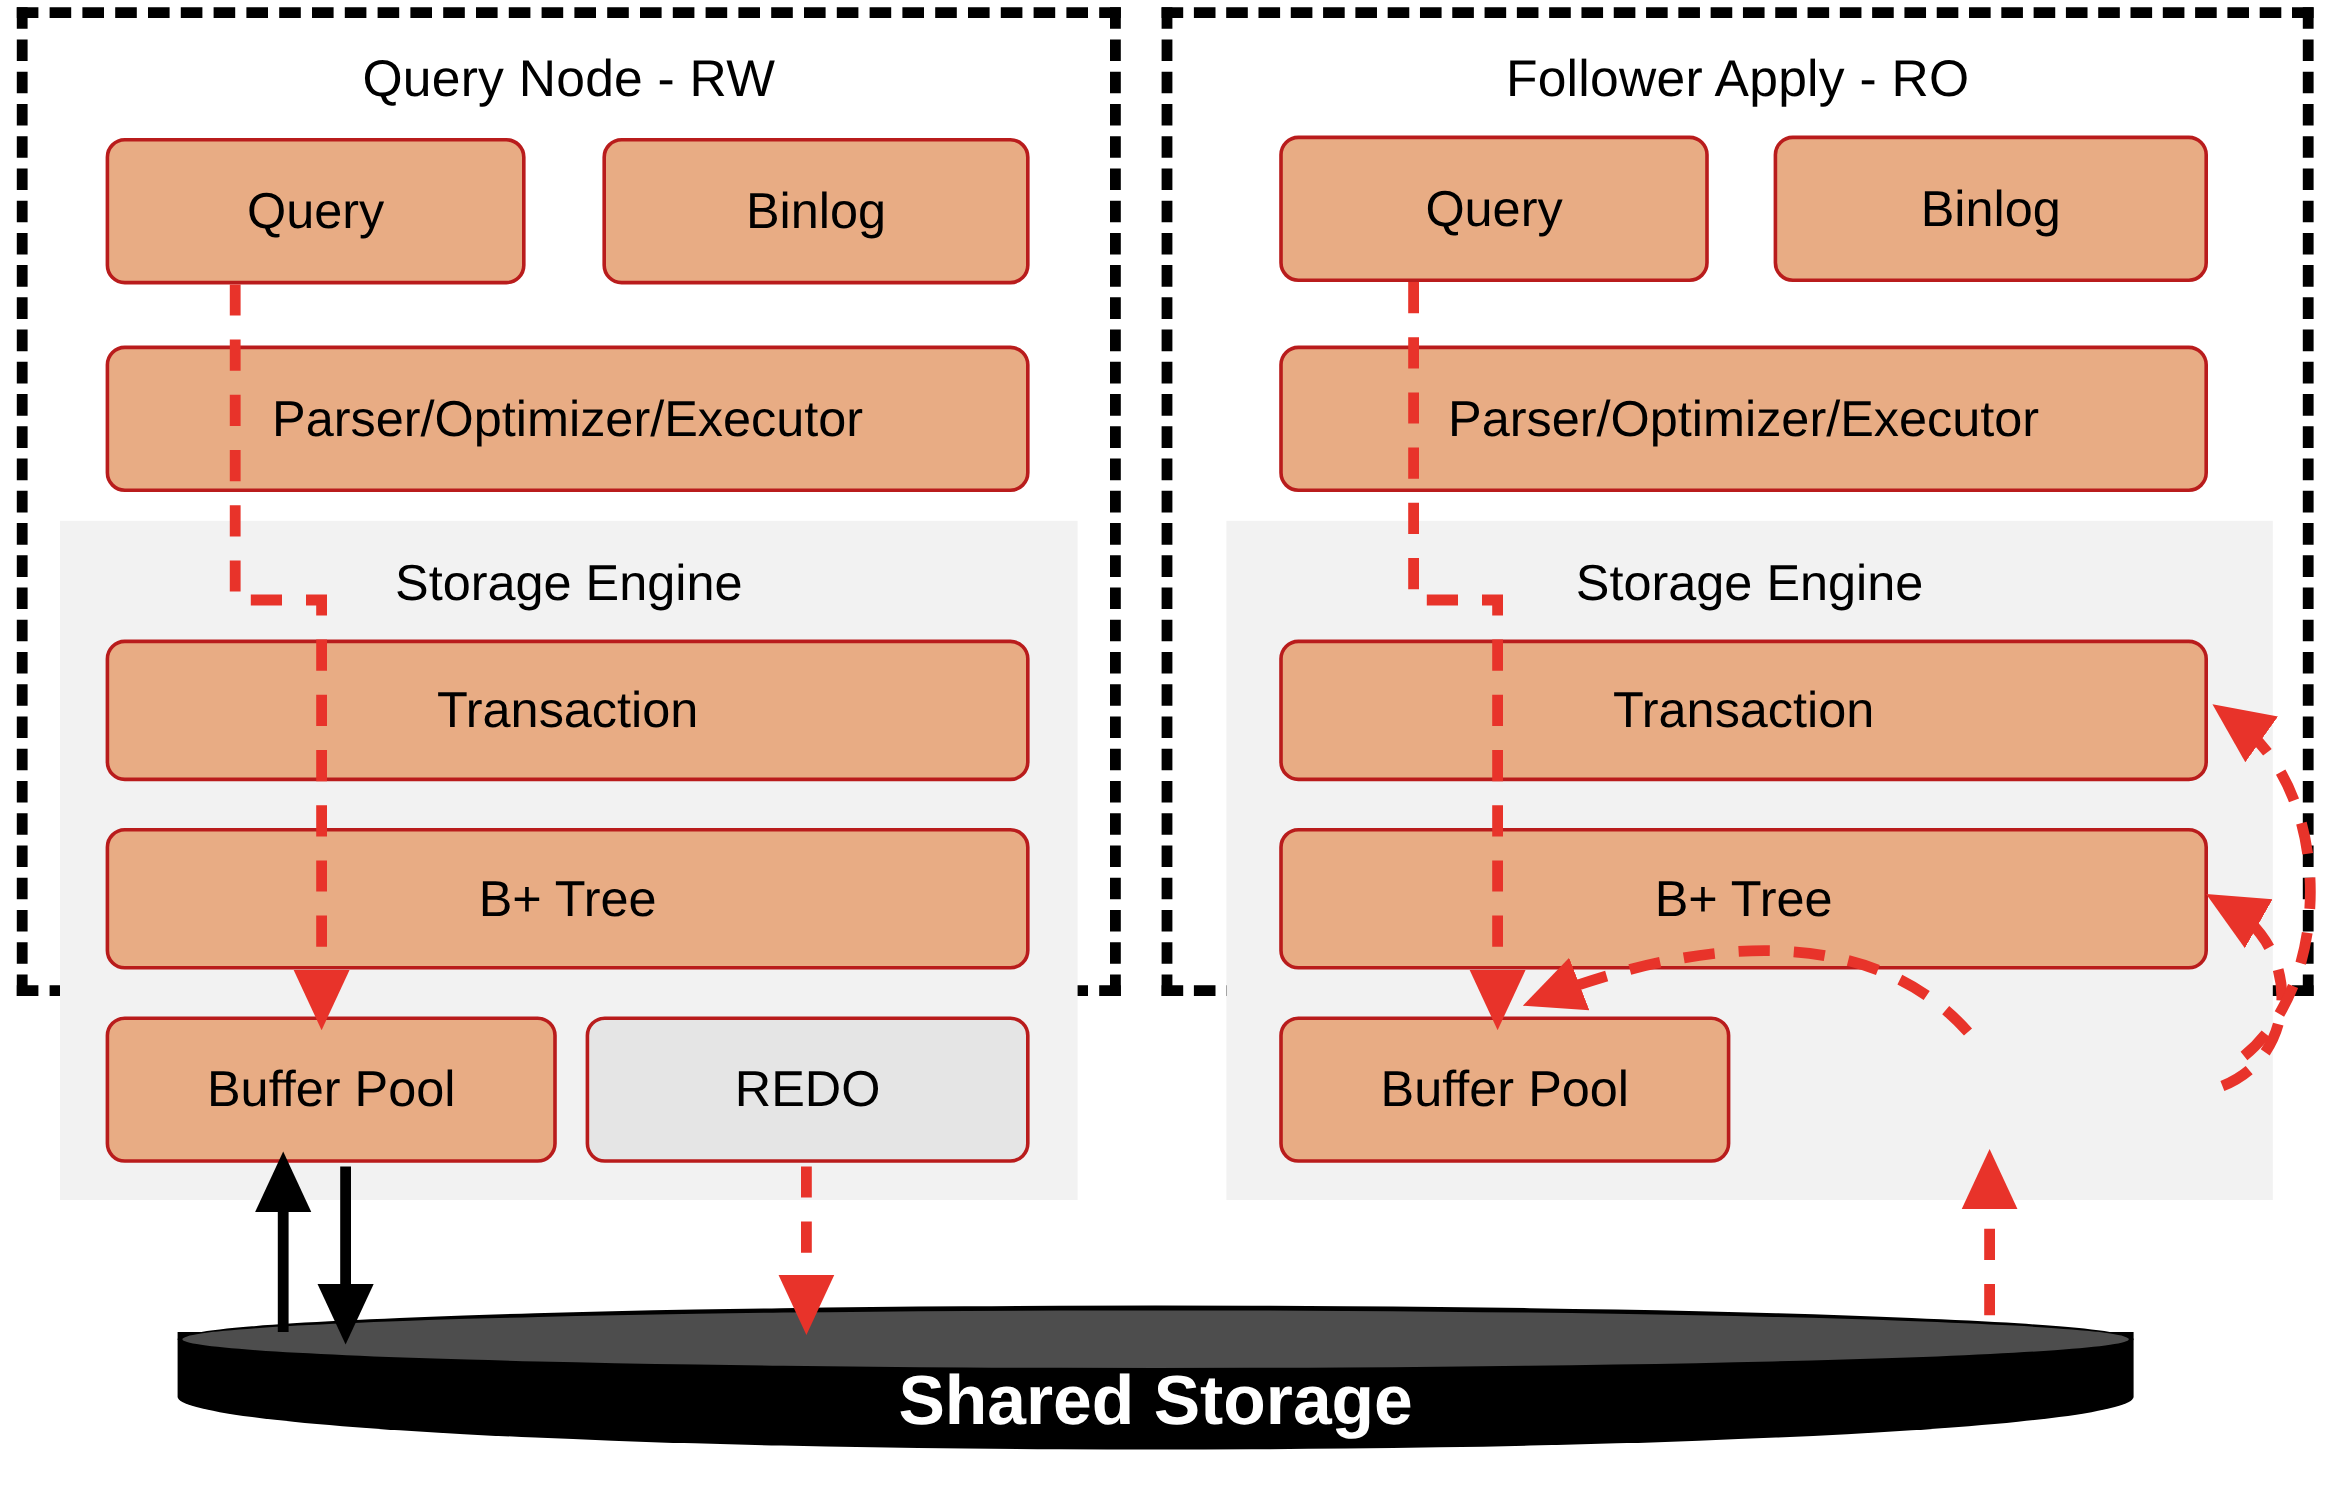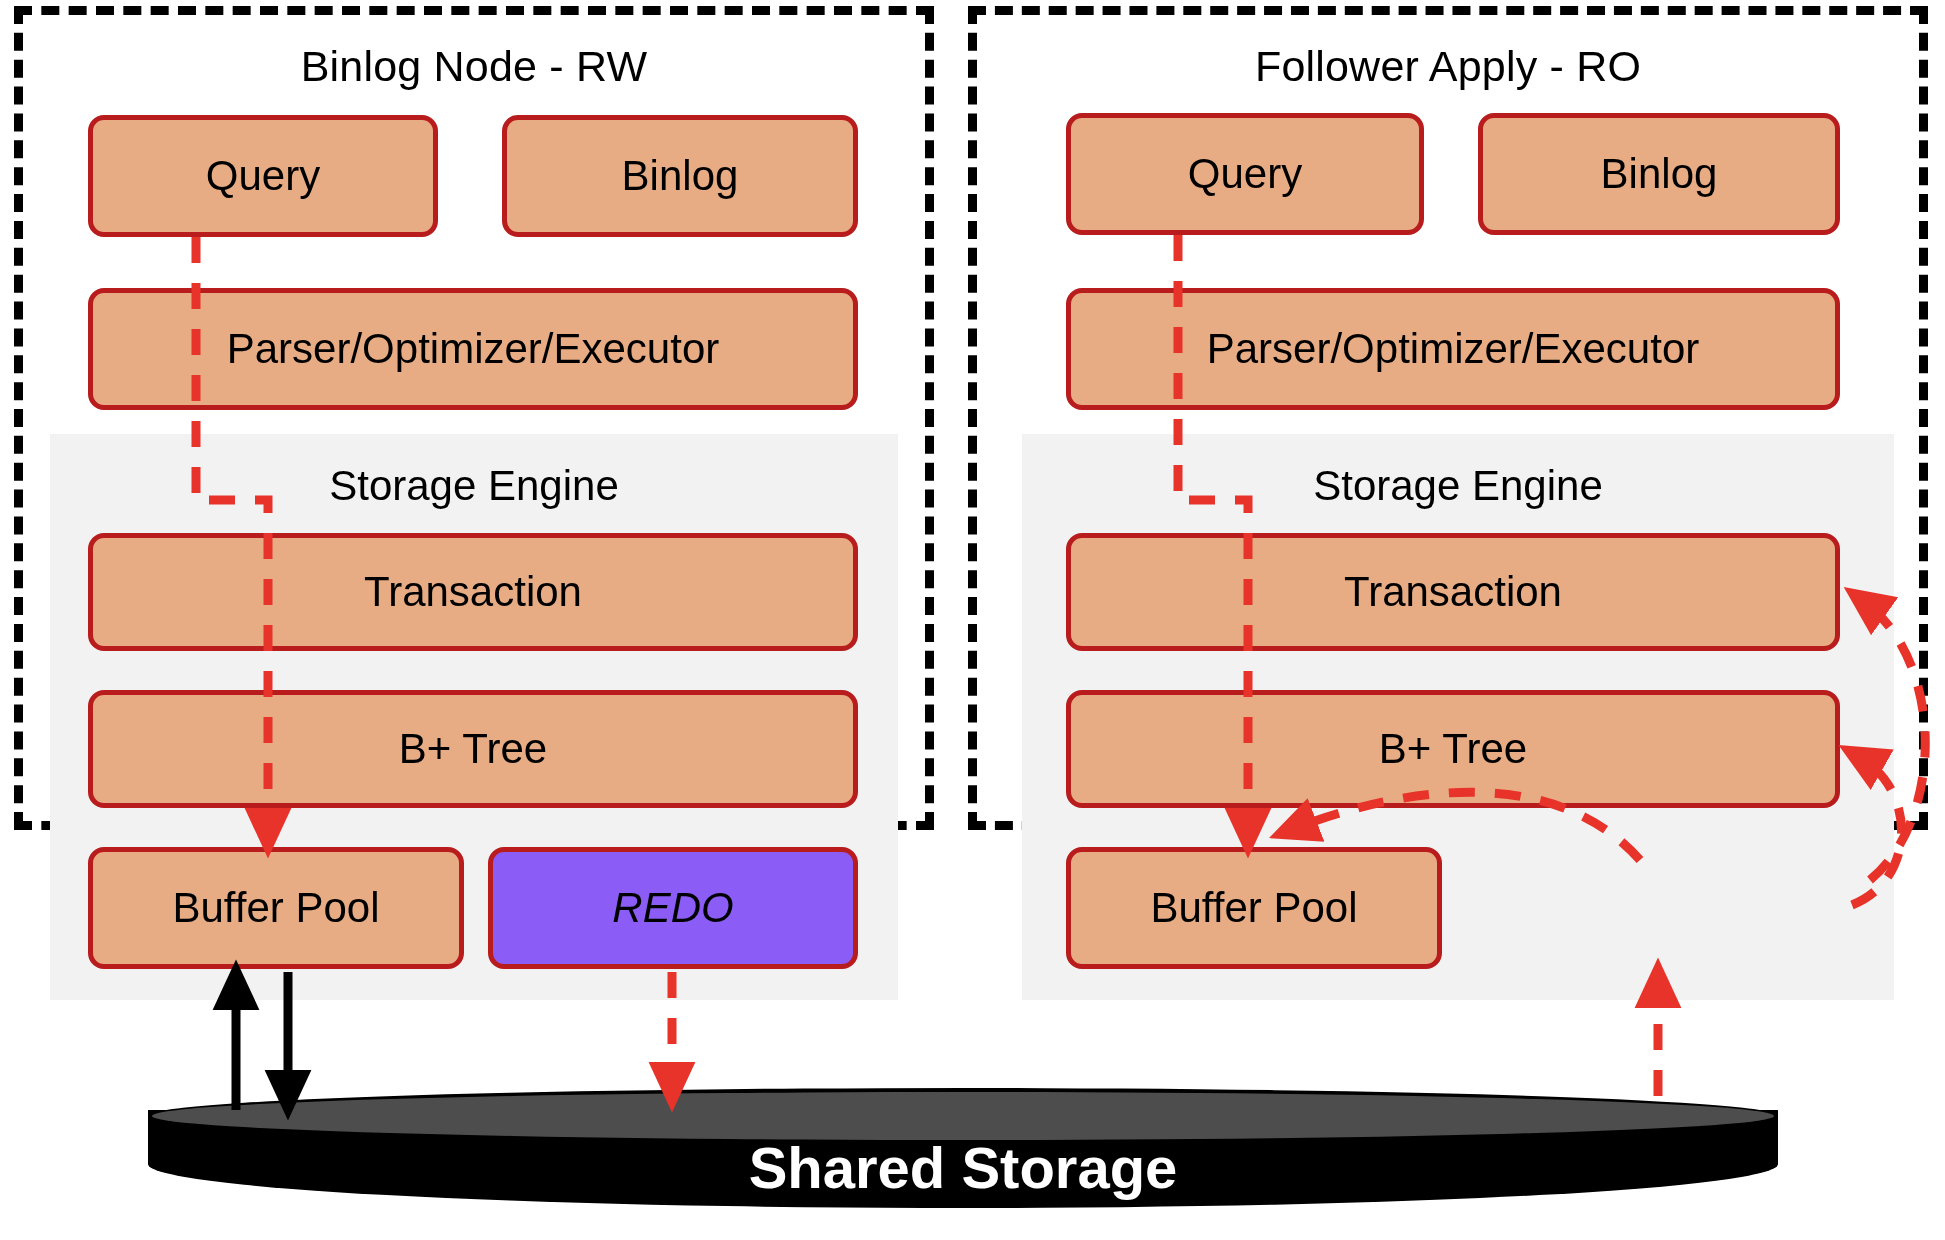--- a/index.html
+++ b/index.html
@@ -10,24 +10,24 @@
 
   
   .node-box{position:absolute;border:9px dashed #000;box-sizing:border-box;background:#fff;}
   #leader-node{left:14px;top:6px;width:920px;height:824px;}
   #follower-node{left:968px;top:6px;width:960px;height:824px;}
 
   .node-title{position:absolute;left:0;width:100%;text-align:center;
      font-size:43px;color:#000;letter-spacing:.2px;}
 
   
-  .box{position:absolute;box-sizing:border-box;border:5px solid #b91c1c;border-radius:16px;
+  .box{position:absolute;box-sizing:border-box;border:3px solid #b91c1c;border-radius:16px;
        background:#e8ac84;display:flex;align-items:center;justify-content:center;
        font-size:42px;color:#000;text-align:center;line-height:1;}
-  .box.yellow{background:#8b5cf6;font-style:italic;}
+  .box.yellow{background:#e5e5e5;}
 
   
   .se-panel{position:absolute;background:#f2f2f2;}
   .se-label{position:absolute;font-size:42px;color:#000;text-align:center;}
 
   
   #arrows{position:absolute;left:0;top:0;width:1945px;height:1240px;pointer-events:none;}
 
   
   #shared-storage{position:absolute;left:148px;top:1088px;width:1630px;height:132px;}
@@ -37,21 +37,21 @@
           border:4px solid #000;border-radius:50%;box-sizing:border-box;}
   #ss-label{position:absolute;left:0;top:46px;width:1630px;text-align:center;
             font-size:58px;font-weight:bold;color:#fff;z-index:4;}
 </style>
 </head>
 <body>
 
 <div id="stage">
 
   <div class="node-box" id="leader-node"></div>
-  <div class="node-title" style="left:14px;top:42px;width:920px;">Binlog Node - RW</div>
+  <div class="node-title" style="left:14px;top:42px;width:920px;">Query Node - RW</div>
 
   <div class="se-panel" style="left:50px;top:434px;width:848px;height:566px;"></div>
   <div class="se-label" style="left:50px;top:462px;width:848px;">Storage Engine</div>
 
   <div class="box" style="left:88px;top:115px;width:350px;height:122px;">Query</div>
   <div class="box" style="left:502px;top:115px;width:356px;height:122px;">Binlog</div>
   <div class="box" style="left:88px;top:288px;width:770px;height:122px;">Parser/Optimizer/Executor</div>
 
   <div class="box" style="left:88px;top:533px;width:770px;height:118px;">Transaction</div>
   <div class="box" style="left:88px;top:690px;width:770px;height:118px;">B+ Tree</div>

